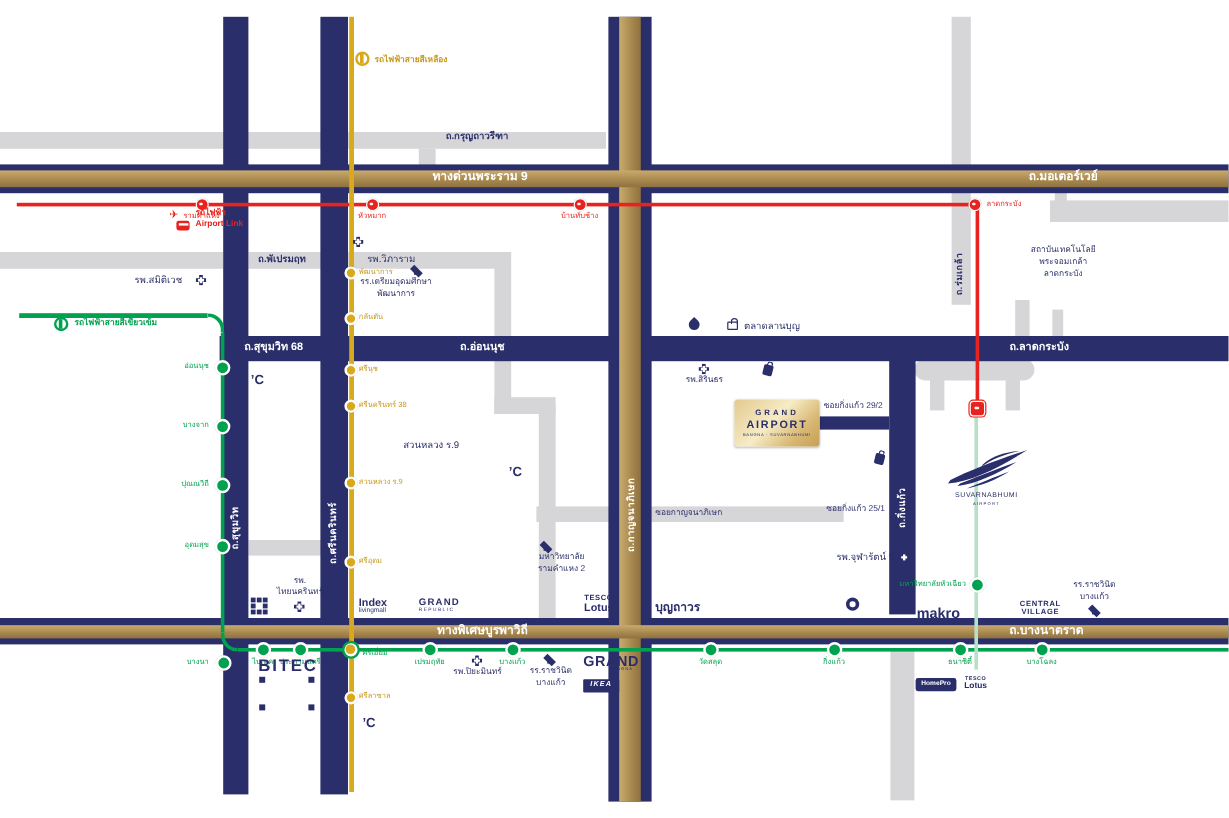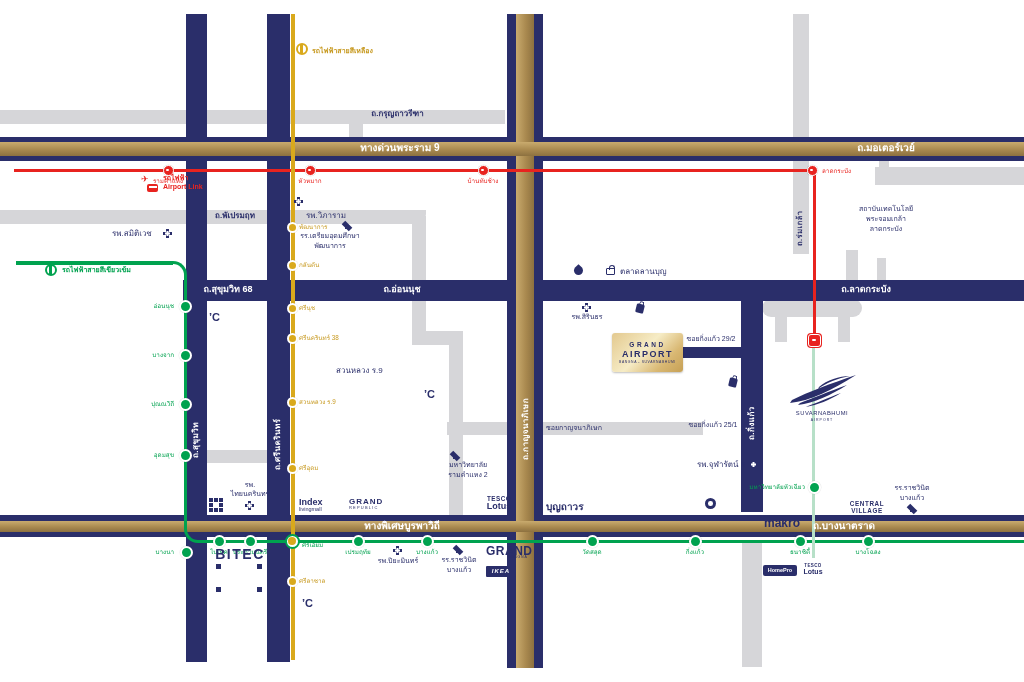--- a/index.html
+++ b/index.html
@@ -108,21 +108,21 @@
   <div class="line" style="left:811.5px;top:346px;width:3.5px;height:212px;background:#b7e0c8"></div>
 
   <div class="t b c" style="left:355px;top:109px;width:85px">ถ.กรุญถาวรีฑา</div>
   <div class="t b c w s10" style="left:340px;top:142px;width:120px">ทางด่วนพระราม 9</div>
   <div class="t b c w s10" style="left:830px;top:142px;width:112px">ถ.มอเตอร์เวย์</div>
   <div class="t b c" style="left:205px;top:211px;width:60px">ถ.พัเปรมฤท</div>
   <div class="t b c w s9" style="left:188px;top:284px;width:80px">ถ.สุขุมวิท 68</div>
   <div class="t b c w s9" style="left:352px;top:284px;width:100px">ถ.อ่อนนุช</div>
   <div class="t b c w s9" style="left:816px;top:284px;width:100px">ถ.ลาดกระบัง</div>
   <div class="t b c w s10" style="left:340px;top:520px;width:124px">ทางพิเศษบูรพาวิถี</div>
-  <div class="t b c w s10" style="left:784px;top:520px;width:120px">ถ.บางนาตราด</div>
+  <div class="t b c w s10" style="left:812px;top:520px;width:120px">ถ.บางนาตราด</div>
   <div class="vlbl w" style="left:189px;top:378px;height:80px">ถ.สุขุมวิท</div>
   <div class="vlbl w" style="left:271px;top:375px;height:95px">ถ.ศรีนครินทร์</div>
   <div class="vlbl w" style="left:519px;top:360px;height:100px">ถ.กาญจนาภิเษก</div>
   <div class="vlbl w" style="left:745px;top:382px;height:58px">ถ.กิ่งแก้ว</div>
   <div class="vlbl" style="left:794px;top:188px;height:58px;color:#2a2e6a;font-size:7.5px">ถ.ร่มเกล้า</div>
   <div class="t c s7" style="left:680px;top:335px;width:62px">ซอยกิ่งแก้ว 29/2</div>
   <div class="t s7" style="left:546px;top:424px">ซอยกาญจนาภิเษก</div>
   <div class="t c s7" style="left:684px;top:421px;width:58px">ซอยกิ่งแก้ว 25/1</div>
 
   <span class="t red" style="left:141px;top:174px;font-size:9px">✈</span>
@@ -225,21 +225,21 @@
   <span class="basket" style="left:606px;top:268px"></span>
   <div class="t" style="left:620px;top:267px">ตลาดลานบุญ</div>
   <span class="cross" style="left:582px;top:303px"></span>
   <div class="t c s7" style="left:559px;top:313px;width:56px">รพ.สิรินธร</div>
   <span class="bag" style="left:636px;top:304px"></span>
   <div class="t" style="left:697px;top:460px">รพ.จุฬารัตน์ 9</div>
   <span class="cross" style="left:749px;top:460px"></span>
   <div class="t c s7" style="left:846px;top:205px;width:80px">สถาบันเทคโนโลยี</div>
   <div class="t c s7" style="left:846px;top:215px;width:80px">พระจอมเกล้า</div>
   <div class="t c s7" style="left:846px;top:225px;width:80px">ลาดกระบัง</div>
-  <div class="t b s12" style="left:764px;top:516px">makro</div>
+  <div class="t b s12" style="left:764px;top:504px">makro</div>
   <div class="t b c s6" style="left:846px;top:500px;width:42px;letter-spacing:.6px">CENTRAL</div>
   <div class="t b c s6" style="left:846px;top:507px;width:42px;letter-spacing:.6px">VILLAGE</div>
   <div class="t c s7" style="left:884px;top:484px;width:56px">รร.ราชวินิต</div>
   <div class="t c s7" style="left:884px;top:494px;width:56px">บางแก้ว</div>
   <span class="cap" style="left:906px;top:504px"></span>
   <div class="hpro" style="left:763px;top:565px">HomePro</div>
   <div class="t b c" style="left:800px;top:563px;width:26px;font-size:4.5px;letter-spacing:.4px">TESCO</div>
   <div class="t b c s7" style="left:800px;top:568px;width:26px">Lotus</div>
   <span class="badge" style="left:705px;top:498px"></span>
   <span class="bag" style="left:729px;top:378px"></span>

